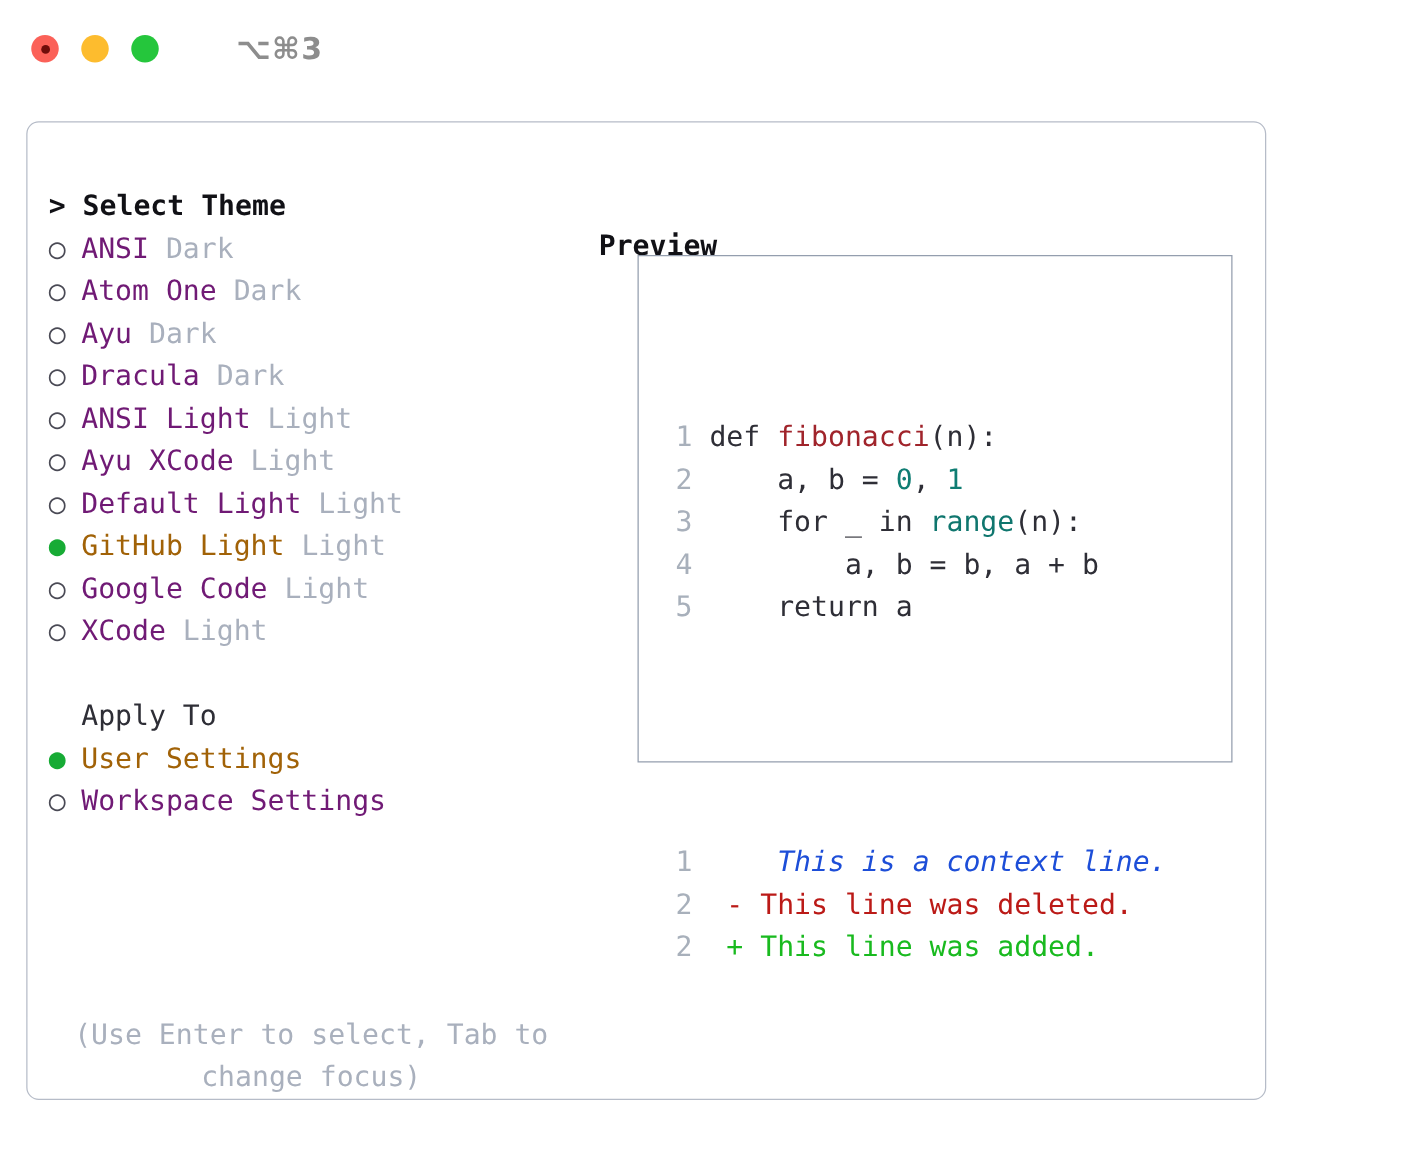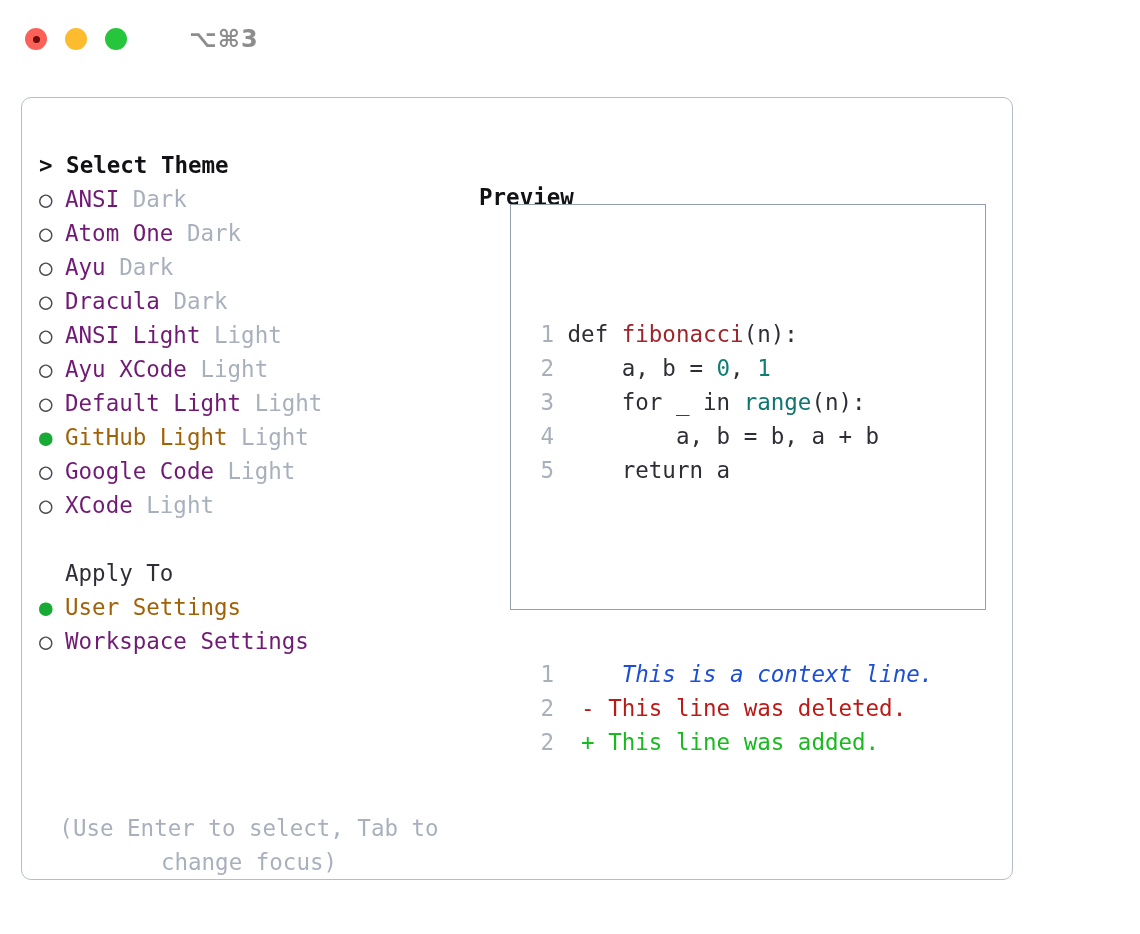--- a/index.html
+++ b/index.html
@@ -147,21 +147,21 @@
     top: 106px;
     width: 476px;
     height: 406px;
     border: 1.6px solid #949eae;
     box-sizing: border-box;
     background: #ffffff;
   }
   #code {
     position: absolute;
     left: 21px;
-    top: 44px;
+    top: 60px;
     font-size: 22.5px;
     line-height: 34px;
     white-space: pre;
   }
   .cline { height: 34px; white-space: pre; }
   .lno {
     display: inline-block;
     width: 22px;
     text-align: right;
     color: #a8b0bb;

